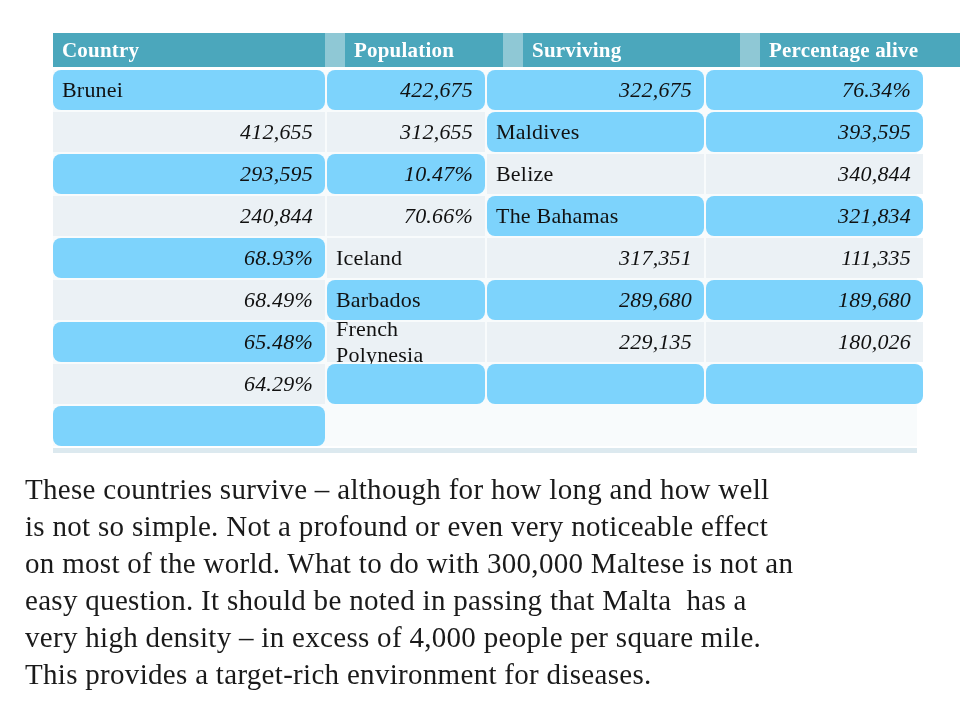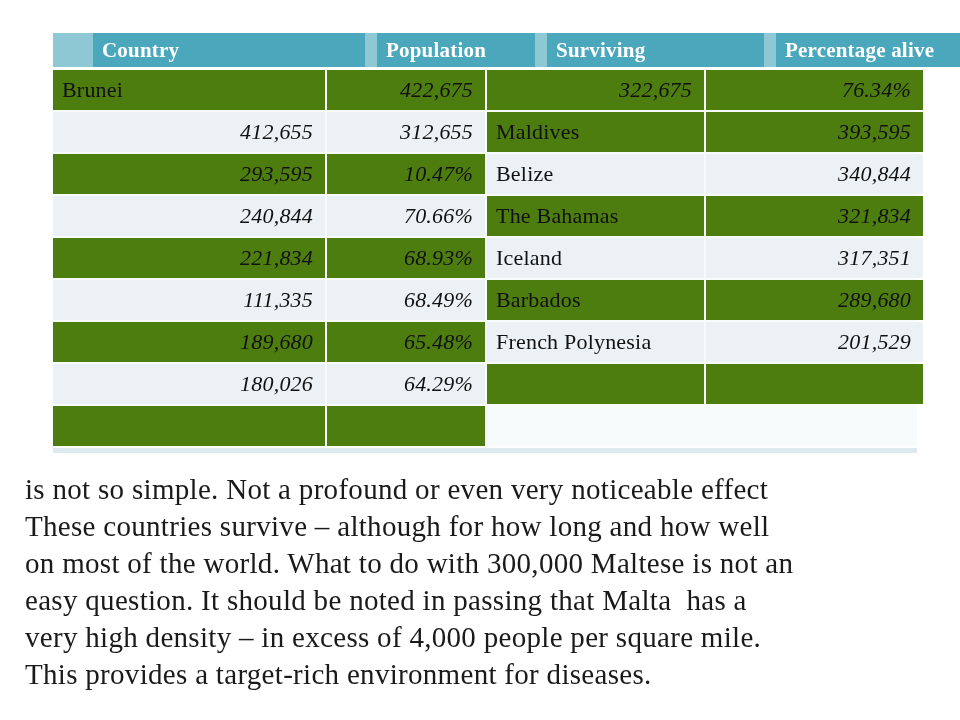--- a/index.html
+++ b/index.html
@@ -17,23 +17,22 @@
 
   
   .data-table {
     position: absolute;
     left: 53px; top: 33px;
     width: 864px;
   }
   .thead {
     display: grid;
     grid-template-columns: 272px 158px 217px 217px;
-    column-gap: 12px;
+    column-gap: 20px;
     background: #8fc8d5; 
-    padding-left: 40px;
   }
   .th {
     height: 34px;
     background: #4ba7bc;
     color: #ffffff;
     font-weight: bold;
     font-size: 21px;
     display: flex;
     align-items: center;
     padding-left: 9px;
@@ -51,21 +50,21 @@
   .td {
     display: flex;
     align-items: center;
     font-size: 22px;
     color: #111111;
     box-sizing: border-box;
     letter-spacing: 0.2px;
   }
   .cell-left { padding-left: 9px; justify-content: flex-start; }
   .cell-num  { padding-right: 12px; justify-content: flex-end; font-style: italic; }
-  .row-dark  { background: #4d7c0f; }
+  .row-dark  { background: #7dd3fc; border-radius: 8px; }
   .row-light { background: #ebf1f5; }
   .table-bottom-strip {
     height: 5px;
     background: #dce9ef;
     margin-top: 2px;
   }
 
   
   .body-text {
     position: absolute;
@@ -107,49 +106,48 @@
       <div class="td cell-num  row-dark">293,595</div>
       <div class="td cell-num  row-dark">10.47%</div>
 
       <div class="td cell-left row-light">Belize</div>
       <div class="td cell-num  row-light">340,844</div>
       <div class="td cell-num  row-light">240,844</div>
       <div class="td cell-num  row-light">70.66%</div>
 
       <div class="td cell-left row-dark">The Bahamas</div>
       <div class="td cell-num  row-dark">321,834</div>
-      <div class="td cell-num  row-dark">221,834</div>
       <div class="td cell-num  row-dark">68.93%</div>
 
       <div class="td cell-left row-light">Iceland</div>
       <div class="td cell-num  row-light">317,351</div>
       <div class="td cell-num  row-light">111,335</div>
       <div class="td cell-num  row-light">68.49%</div>
 
       <div class="td cell-left row-dark">Barbados</div>
       <div class="td cell-num  row-dark">289,680</div>
       <div class="td cell-num  row-dark">189,680</div>
       <div class="td cell-num  row-dark">65.48%</div>
 
       <div class="td cell-left row-light">French Polynesia</div>
-      <div class="td cell-num  row-light">201,529</div>
+      <div class="td cell-num  row-light">229,135</div>
       <div class="td cell-num  row-light">180,026</div>
       <div class="td cell-num  row-light">64.29%</div>
 
       <div class="td cell-left row-dark"></div>
       <div class="td cell-num  row-dark"></div>
       <div class="td cell-num  row-dark"></div>
       <div class="td cell-num  row-dark"></div>
     </div>
 
     <div class="table-bottom-strip"></div>
   </div>
 
   <div class="body-text">
+    <div class="body-line">These countries survive – although for how long and how well</div>
     <div class="body-line">is not so simple. Not a profound or even very noticeable effect</div>
-    <div class="body-line">These countries survive – although for how long and how well</div>
     <div class="body-line">on most of the world. What to do with 300,000 Maltese is not an</div>
     <div class="body-line">easy question. It should be noted in passing that Malta  has a</div>
     <div class="body-line">very high density – in excess of 4,000 people per square mile.</div>
     <div class="body-line">This provides a target-rich environment for diseases.</div>
   </div>
 
 </div>
 
 </body></html>

